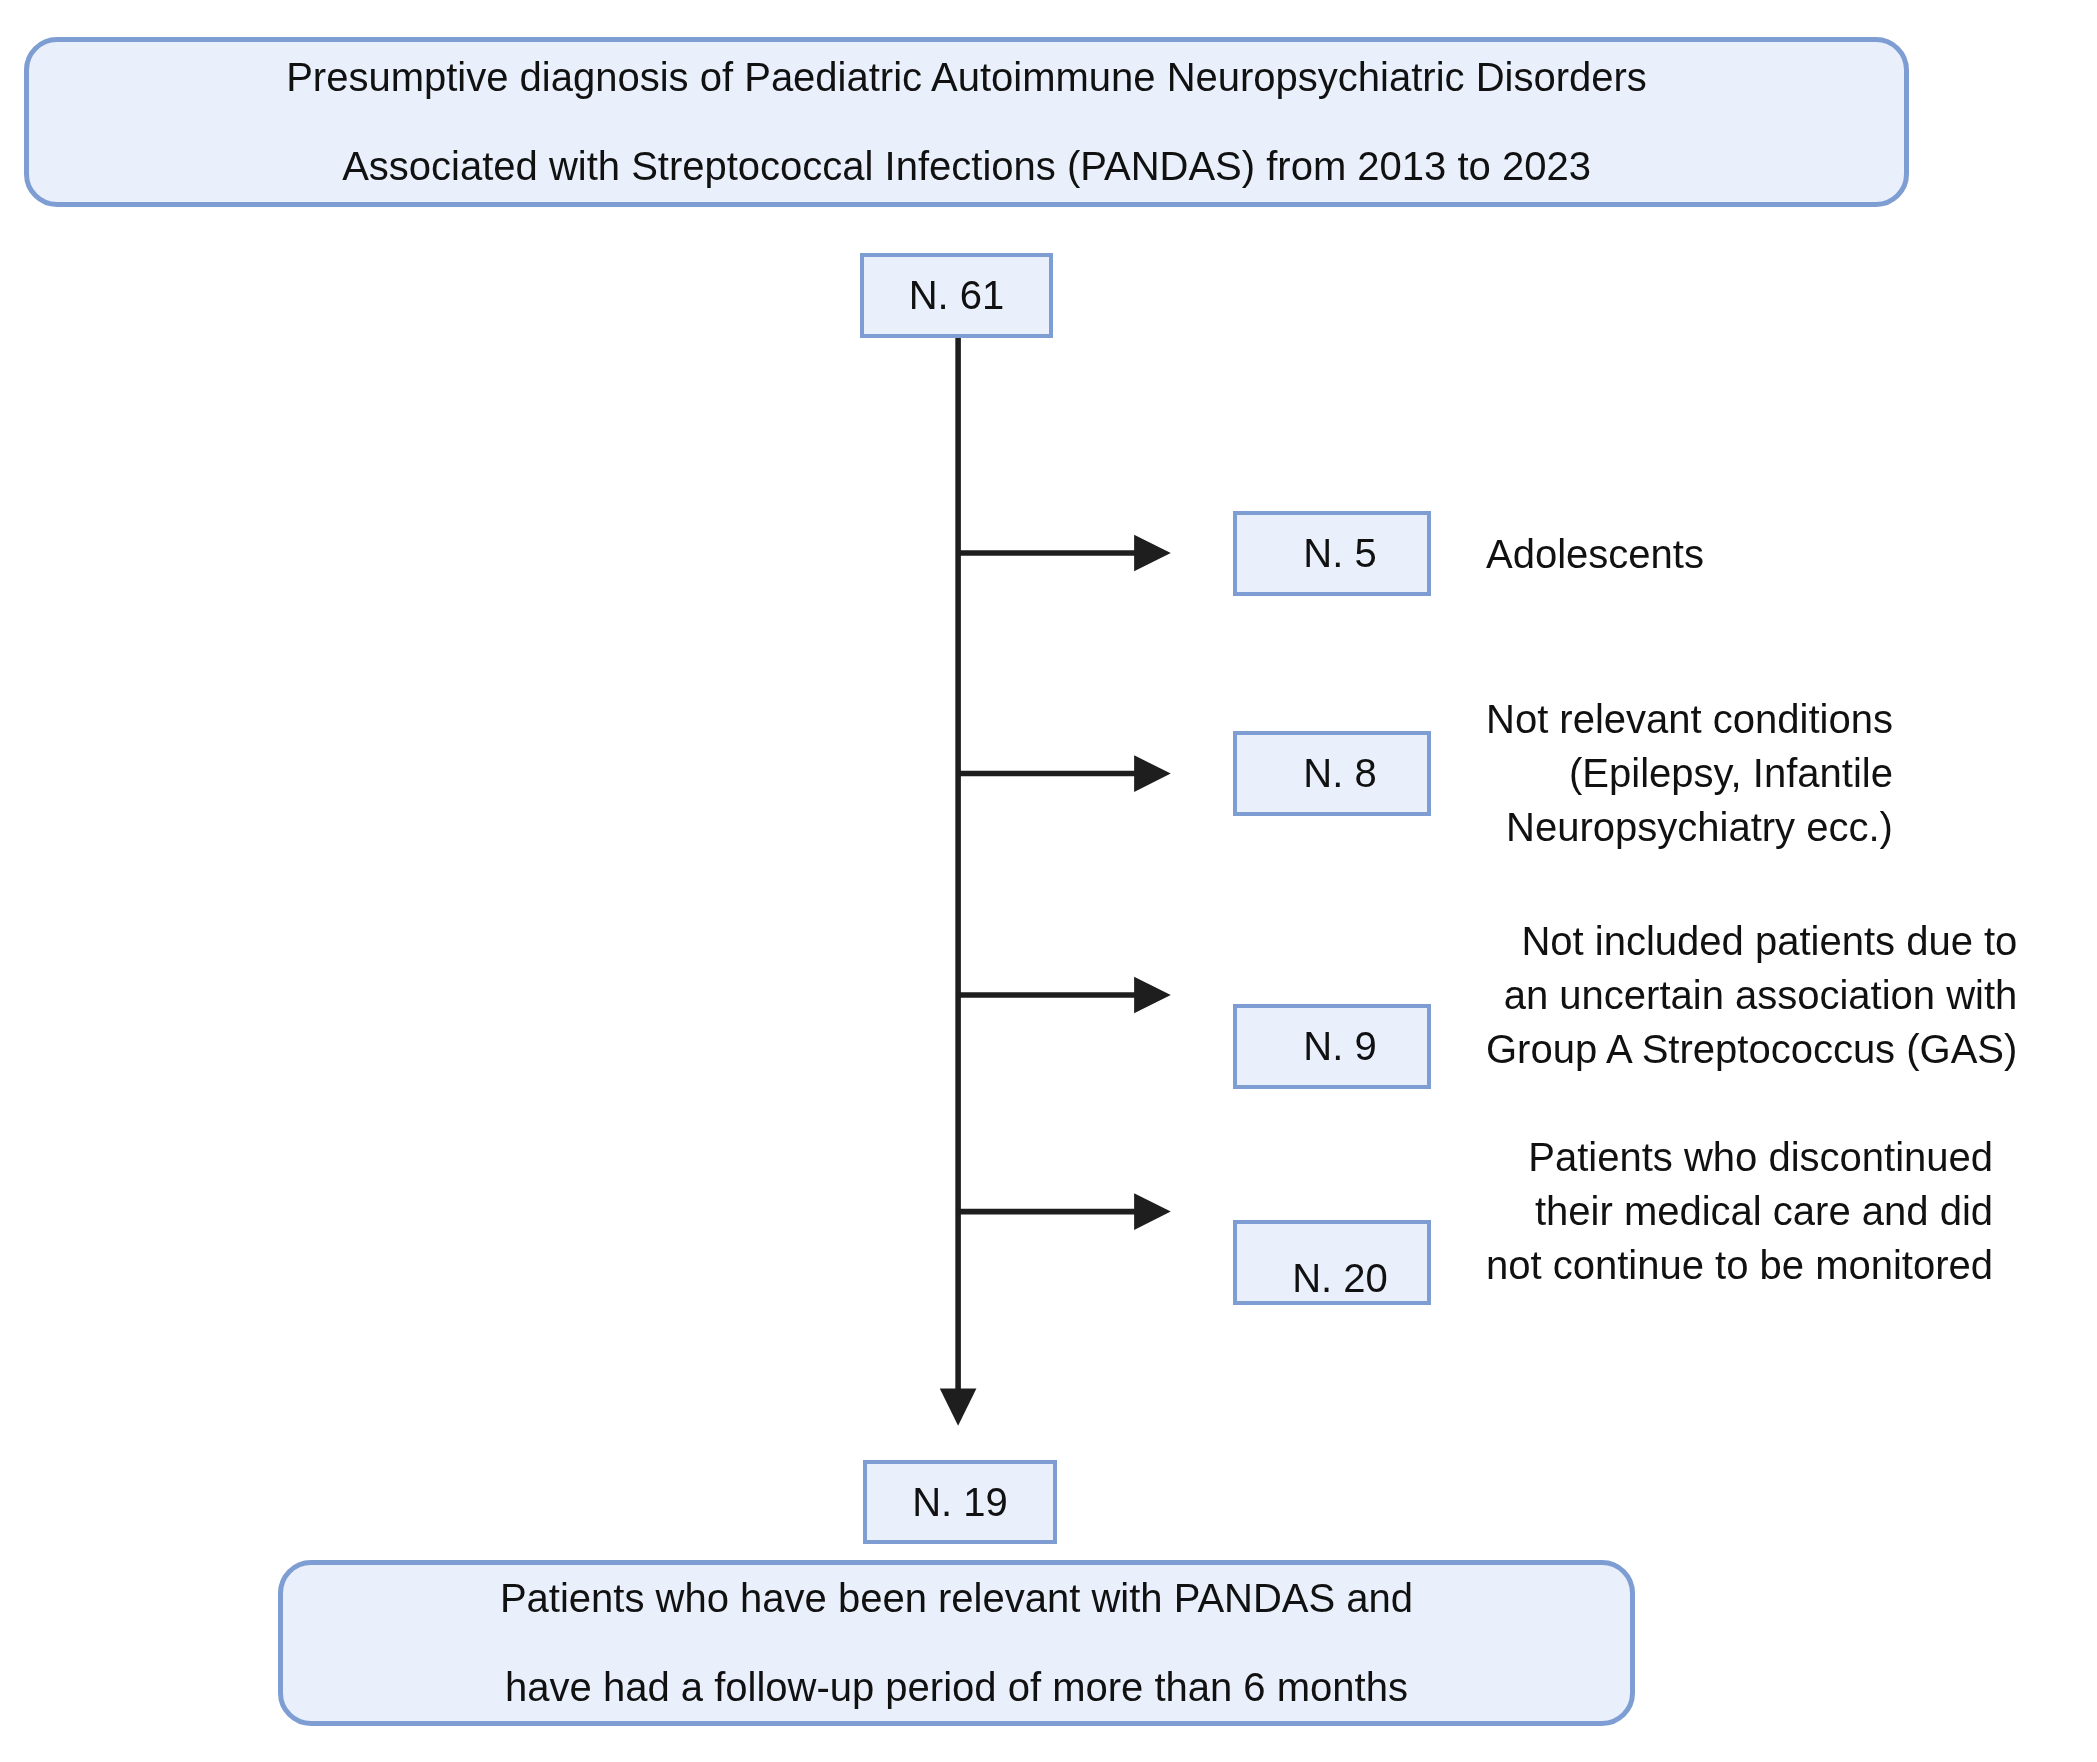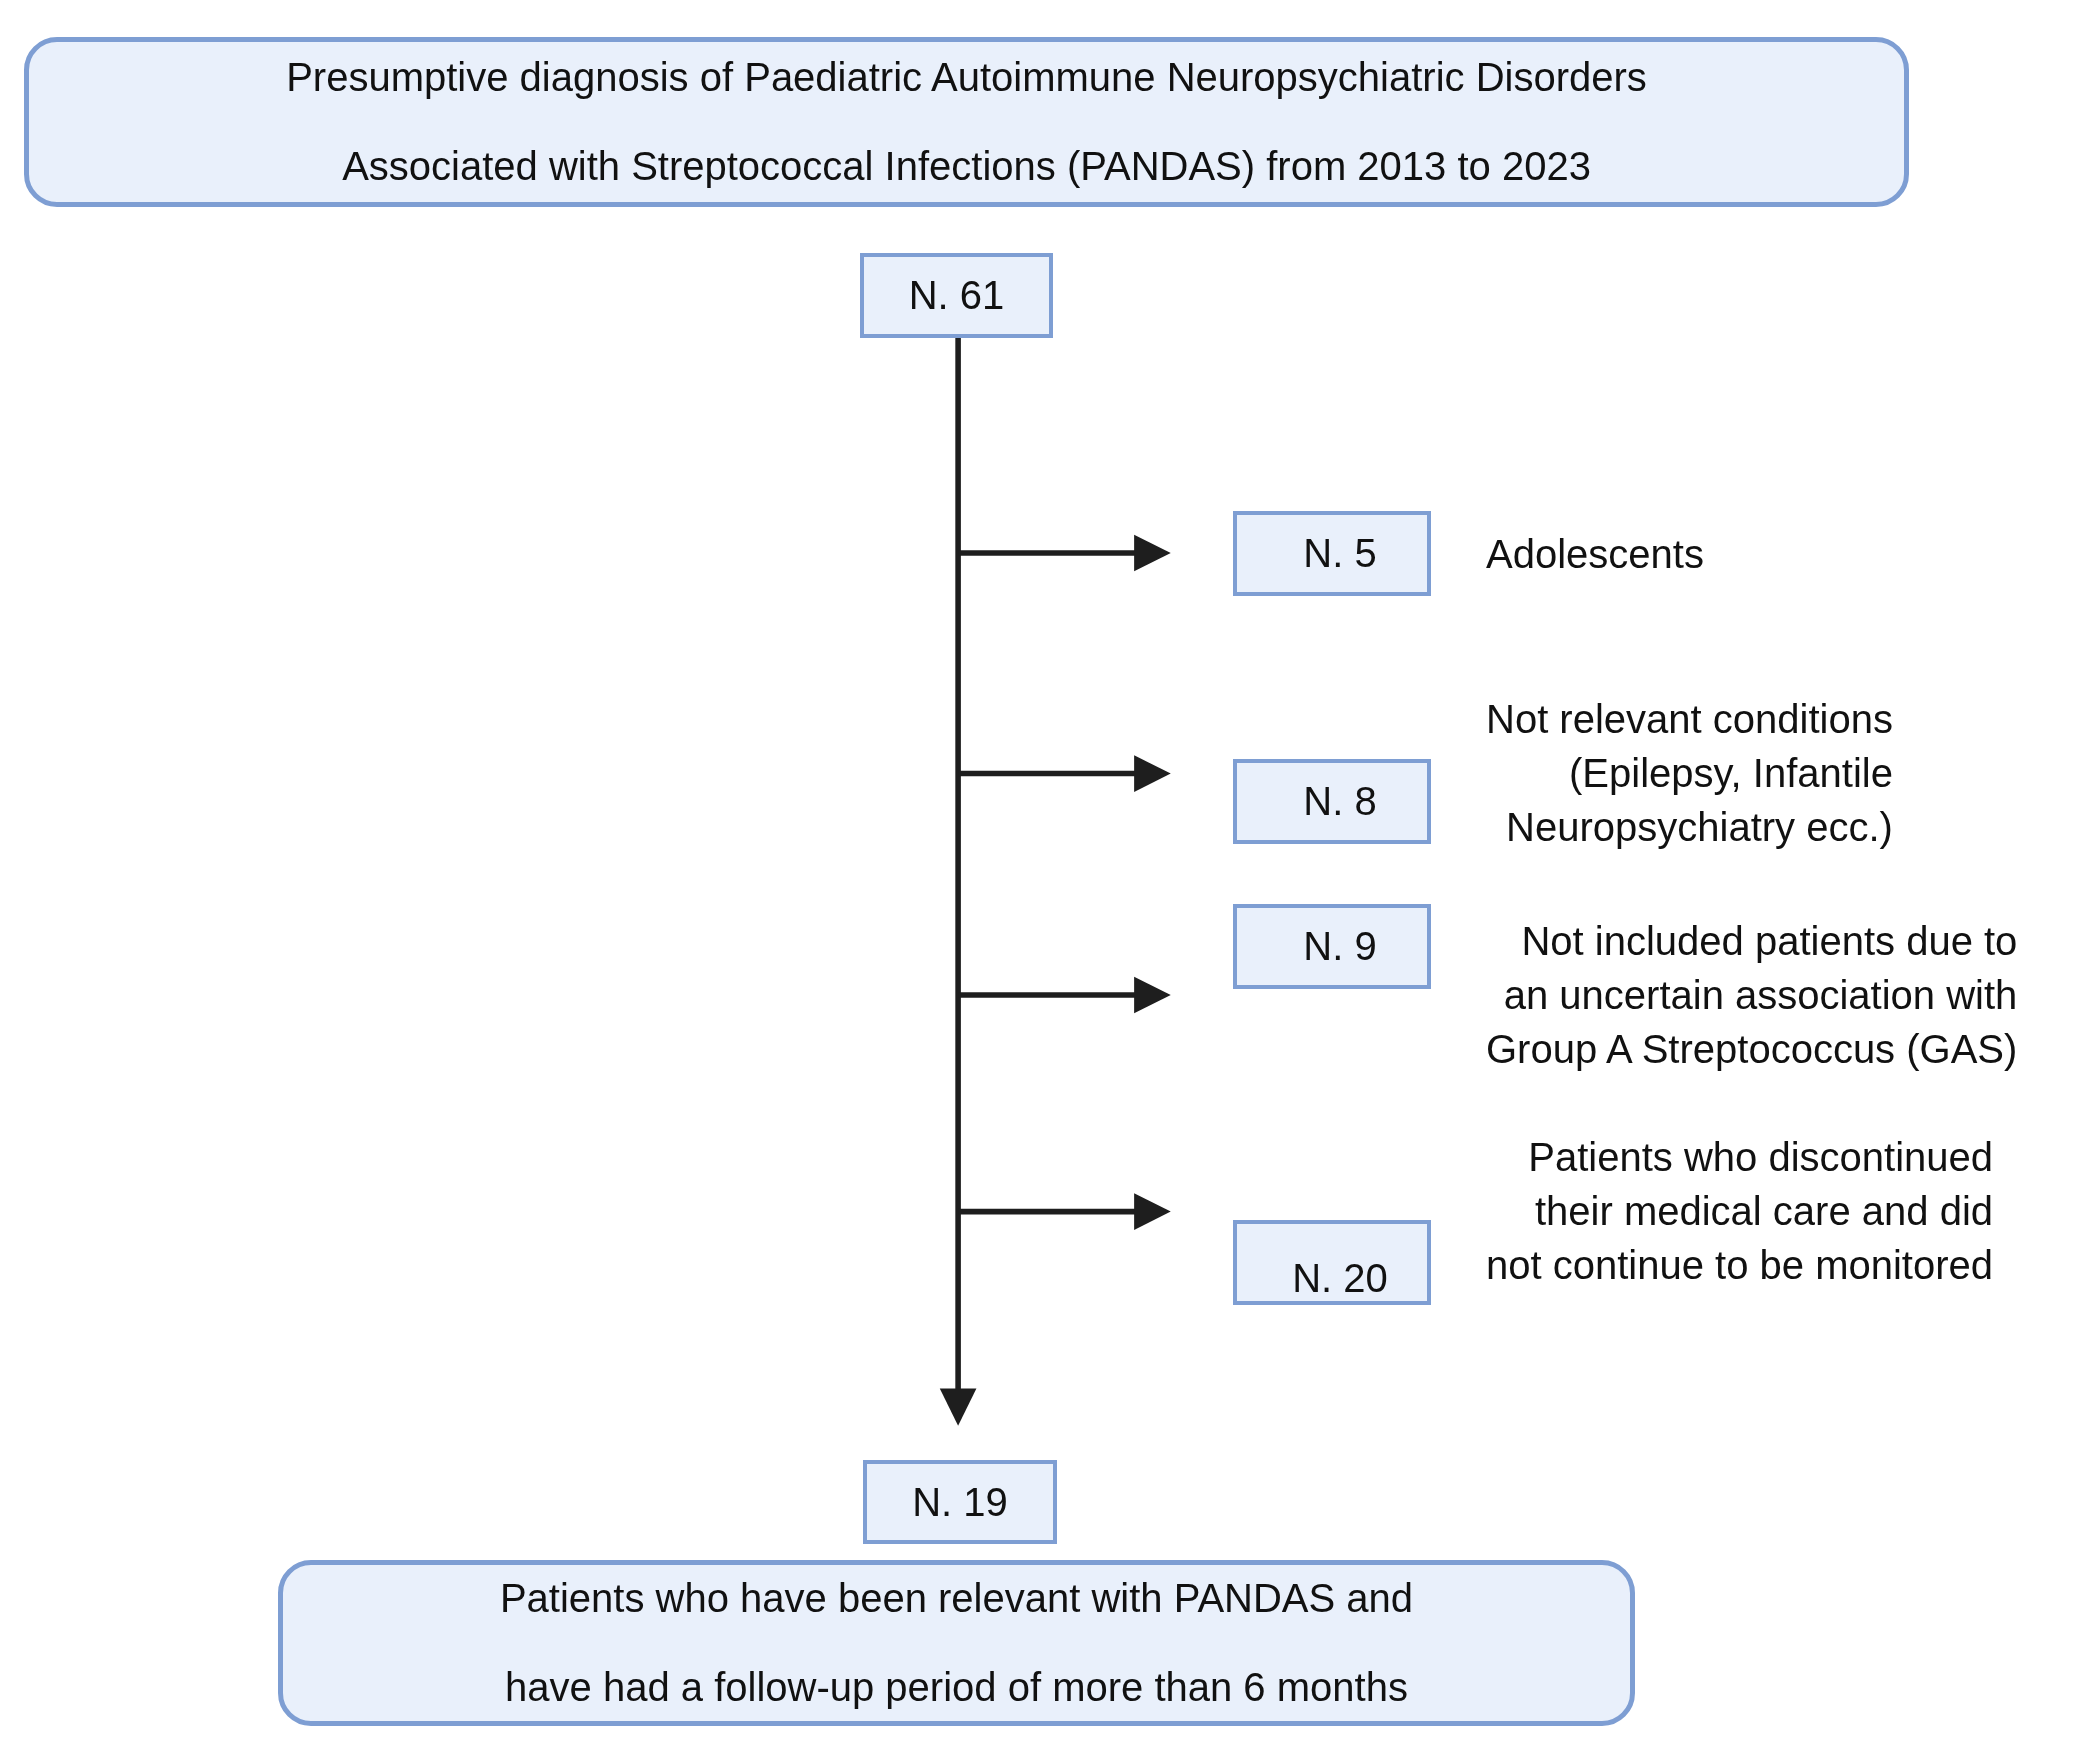--- a/index.html
+++ b/index.html
@@ -37,22 +37,22 @@
     display:flex;align-items:center;justify-content:center;
     font-size:40px;
     color:var(--text);
   }
   .title-box{left:24px;top:37px;width:1885px;height:170px;}
   .outcome-box{left:278px;top:1560px;width:1357px;height:166px;}
   .start-box{left:860px;top:253px;width:193px;height:85px;}
   .end-box{left:863px;top:1428px;width:194px;height:84px;margin-top:32px;}
   .branch-box{left:1233px;width:198px;height:85px;padding-left:16px;}
   .branch-box.b0{top:511px;}
-  .branch-box.b1{top:731px;margin-top:28px;}
-  .branch-box.b2{top:904px;text-align:center;}
+  .branch-box.b1{top:731px;}
+  .branch-box.b2{top:1004px;text-align:center;}
   .branch-box.b3{top:1220px;align-items:flex-end;}
   .reason{
     position:absolute;
     left:1486px;
     font-size:40px;line-height:54px;
     text-align:right;
     color:var(--text);
     white-space:nowrap;
   }
   .reason.r0{top:526px;height:56px;display:flex;align-items:center;}

